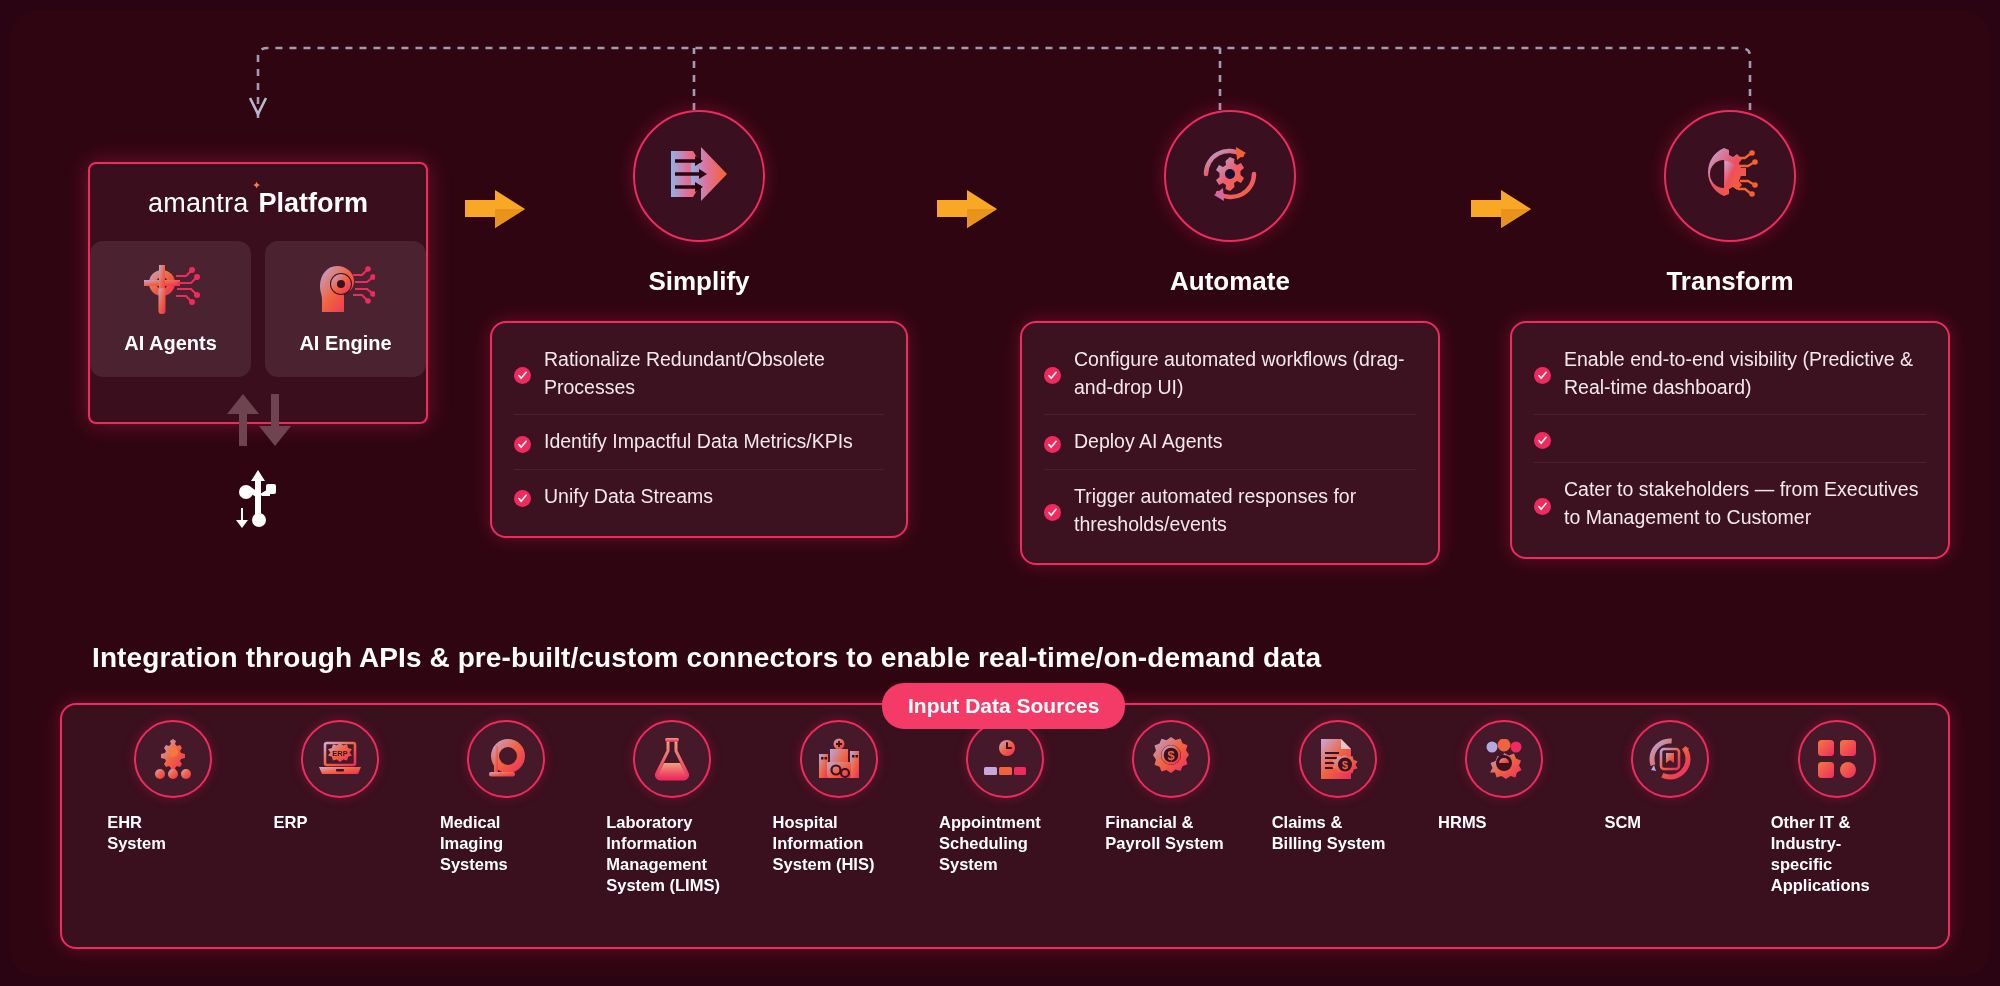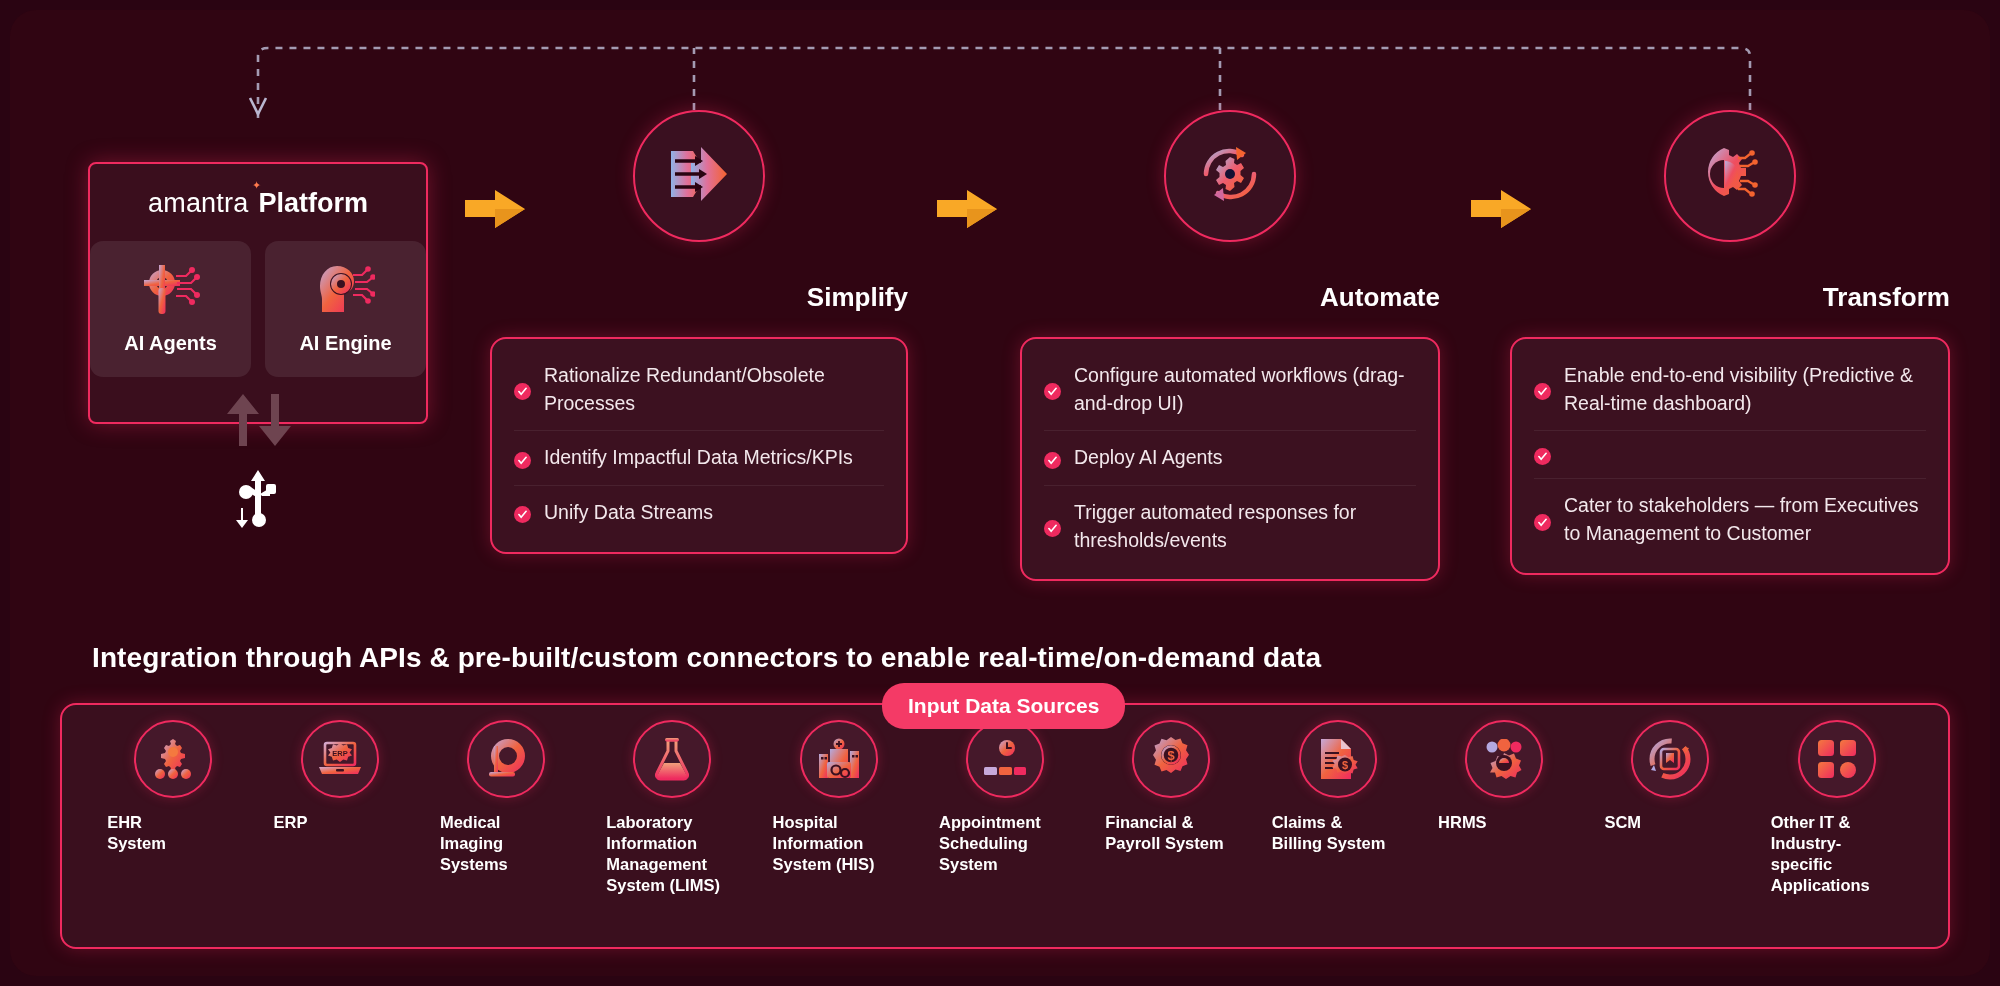--- a/index.html
+++ b/index.html
@@ -75,22 +75,22 @@
   .stage { position: absolute; z-index: 4; }
   .stage-circle {
     width: 132px; height: 132px; border-radius: 50%;
     border: 2.5px solid #ef2a5f;
     background: #3a1020;
     display: flex; align-items: center; justify-content: center;
     margin: 0 auto;
     box-shadow: 0 0 18px rgba(239,42,95,.30);
   }
   .stage-title {
-    text-align: right; color: #fff; font-weight: 700; font-size: 26px;
-    margin-top: 40px;
+    text-align: center; color: #fff; font-weight: 700; font-size: 26px;
+    margin-top: 24px;
   }
   .bullet-card {
     margin-top: 24px;
     border: 2.5px solid #ef2a5f;
     border-radius: 16px;
     background: #3c1120;
     box-shadow: 0 0 18px rgba(239,42,95,.28);
     padding: 10px 22px 12px 22px;
   }
   .bullet {

